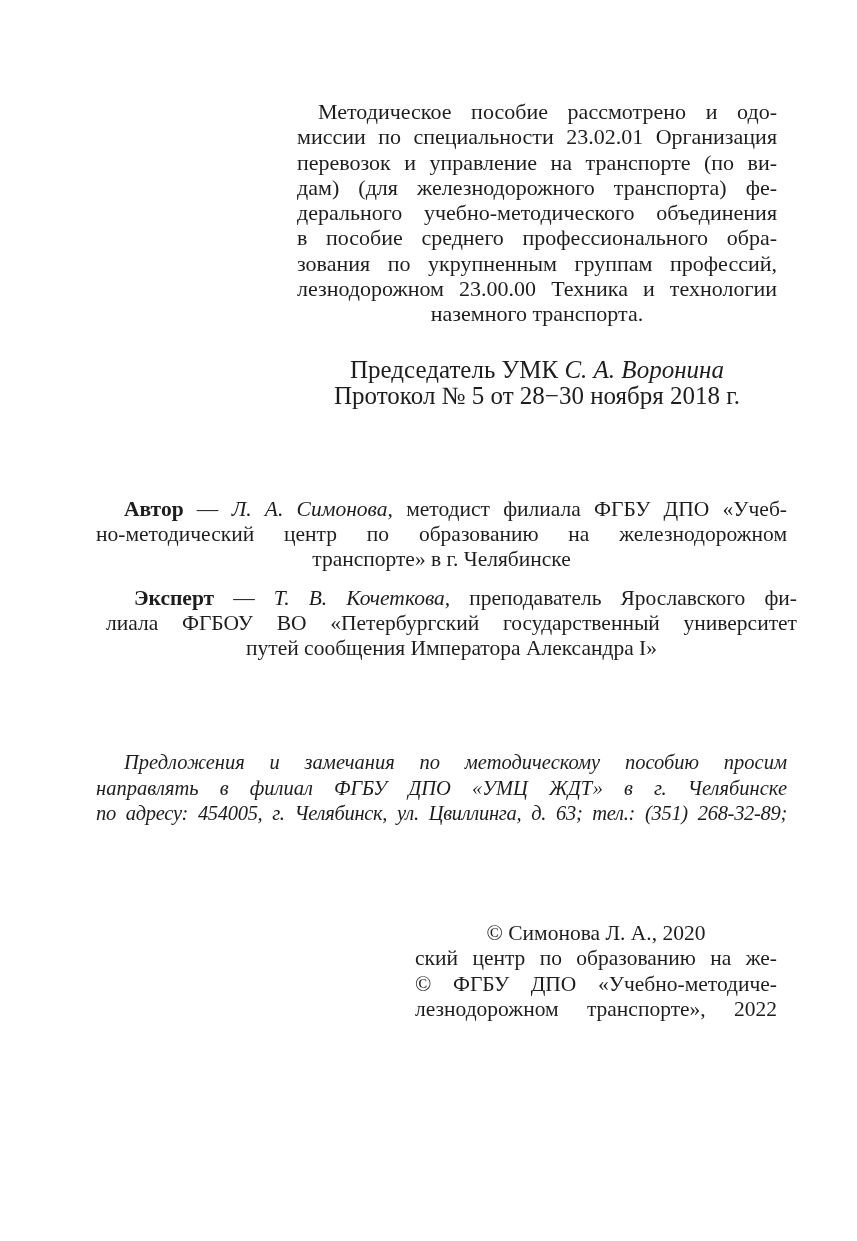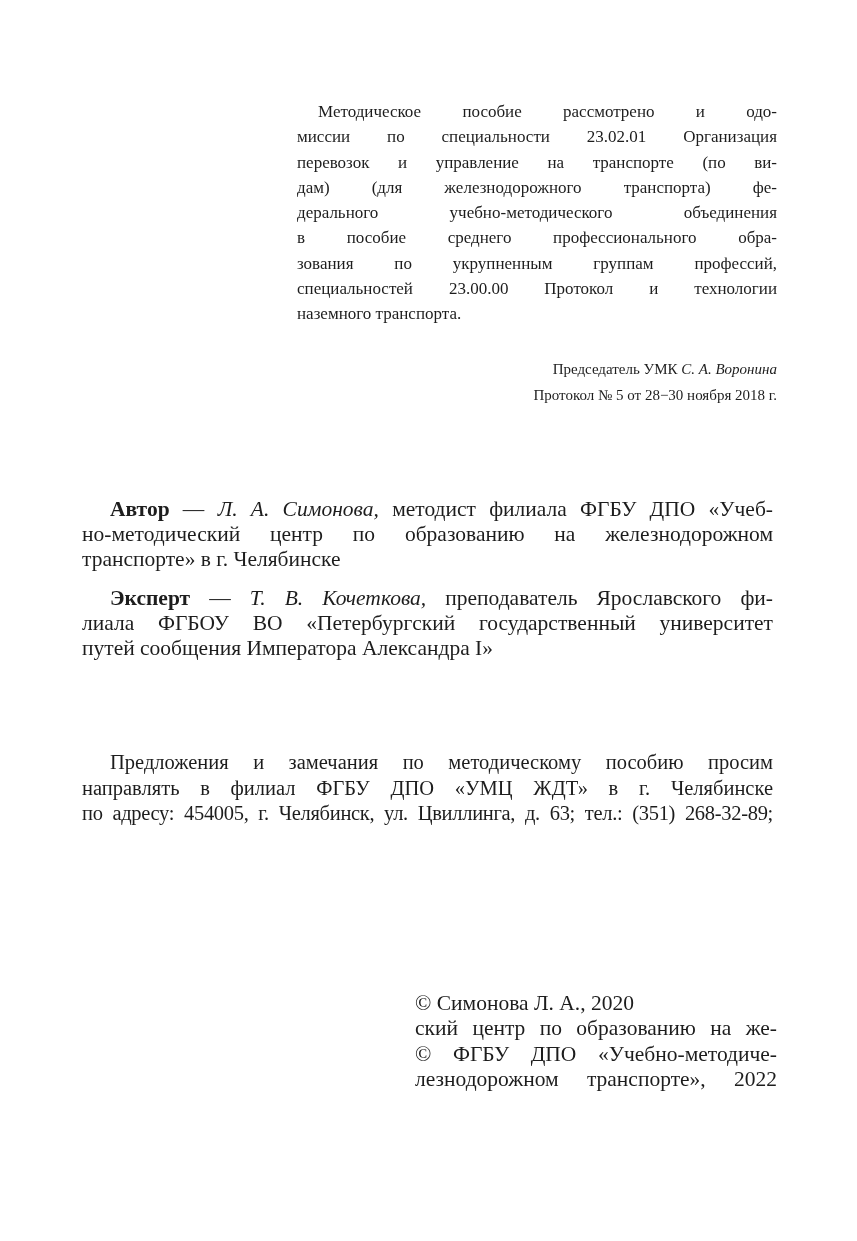--- a/index.html
+++ b/index.html
@@ -9,68 +9,68 @@
   }
   .page {
     position: relative;
     width: 857px;
     height: 1241px;
     background: #ffffff;
     overflow: hidden;
     font-family: "Liberation Serif", "DejaVu Serif", serif;
     color: #1d1d1d;
   }
-  .ln { display: block; }
+  .ln { display: block; text-align: center; }
   
   .j { text-align: justify; text-align-last: justify; }
   .ind-sm { text-indent: 21px; }
   .ind { text-indent: 28px; }
   .tight { letter-spacing: -0.3px; }
   .b { font-weight: bold; font-style: normal; }
   .it { font-style: italic; }
 
   .notice {
     position: absolute;
     left: 297px; top: 99px; width: 480px;
-    font-size: 17px; line-height: 25.3px;
+    font-size: 22px; line-height: 25.3px;
   }
   .approval {
     position: absolute;
     left: 297px; top: 357px; width: 480px;
-    font-size: 15px; line-height: 25.8px;
+    font-size: 25px; line-height: 25.8px;
     text-align: right;
   }
   .par {
     position: absolute;
-    left: 82px; width: 691px;
+    left: 96px; width: 691px;
     font-size: 21.5px; line-height: 24.8px;
   }
   .author  { top: 497px; }
-  .expert  { top: 586px; }
-  .contact { top: 750px; font-size: 20.5px; line-height: 25.5px; }
+  .expert  { top: 586px; margin-left: 10px; }
+  .contact { top: 750px; font-size: 20.5px; line-height: 25.5px; font-style: italic; }
   .copyright {
     position: absolute;
-    left: 415px; top: 991px; width: 362px;
+    left: 415px; top: 921px; width: 362px;
     font-size: 21.5px; line-height: 25.3px;
   }
 </style>
 </head>
 <body>
 
 <div class="page">
 
   <div class="notice">
     <div class="ln j ind-sm">Методическое пособие рассмотрено и одо-</div>
     <div class="ln j">миссии по специальности 23.02.01 Организация</div>
     <div class="ln j">перевозок и управление на транспорте (по ви-</div>
     <div class="ln j">дам) (для железнодорожного транспорта) фе-</div>
     <div class="ln j">дерального учебно-методического объединения</div>
     <div class="ln j">в пособие среднего профессионального обра-</div>
     <div class="ln j">зования по укрупненным группам профессий,</div>
-    <div class="ln j">специальностей 23.00.00 Протокол и технологии</div>
+    <div class="ln j">лезнодорожном 23.00.00 Техника и технологии</div>
     <div class="ln">наземного транспорта.</div>
   </div>
 
   <div class="approval">
     <div class="ln"><span>Председатель УМК </span><span class="it">С. А. Воронина</span></div>
     <div class="ln">Протокол № 5 от 28−30 ноября 2018 г.</div>
   </div>
 
   <div class="par author">
     <div class="ln j ind"><span class="b">Автор</span><span> — </span><span class="it">Л. А. Симонова,</span><span> методист филиала ФГБУ ДПО «Учеб-</span></div>

